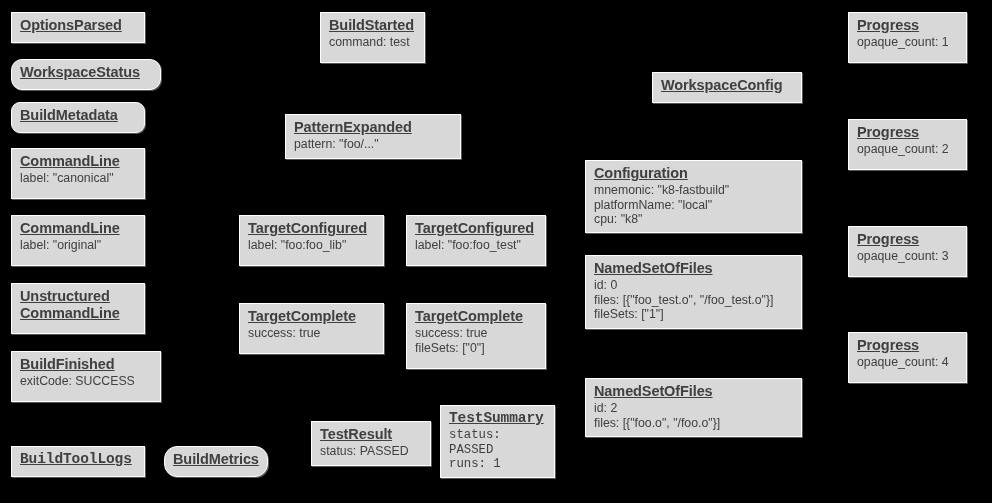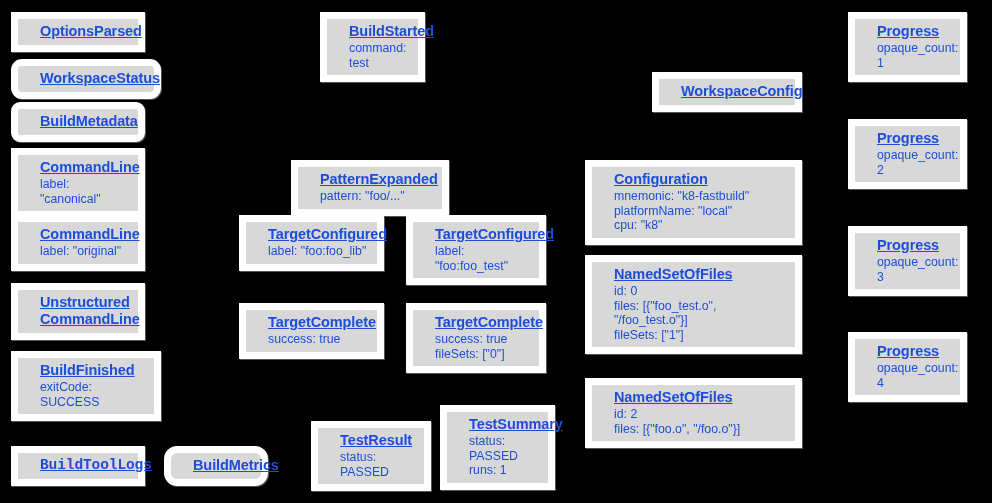--- a/index.html
+++ b/index.html
@@ -13,24 +13,24 @@
     width: 992px;
     height: 503px;
     background: #000000;
     overflow: hidden;
     font-family: "Liberation Sans", sans-serif;
   }
   .node {
     position: absolute;
     box-sizing: border-box;
     background: #d8d8d8;
-    border: 7px solid #8b5cf6;
+    border: 1px solid #8b5cf6;
     box-shadow: 1px 1px 0 0 #555555;
-    padding: 4px 5px 5px 22px;
-    color: #1d4ed8;
+    padding: 4px 5px 5px 8px;
+    color: #404040;
   }
   .node-title {
     font-size: 14.5px;
     font-weight: bold;
     text-decoration: underline;
     line-height: 17px;
     white-space: pre-line;
     letter-spacing: -0.1px;
   }
   .node-fields {
@@ -74,21 +74,21 @@
     <div class="node" style="left: 11px; top: 446px; width: 134px; min-height: 31px; background: rgb(216, 216, 216); border-color: rgb(255, 255, 255); box-shadow: rgb(85, 85, 85) 1px 1px 0px 0px; font-family: Liberation Mono, monospace;">
       <div class="node-title">BuildToolLogs</div>
     </div>
     <div class="node" style="left: 164px; top: 446px; width: 104px; min-height: 31px; background: rgb(216, 216, 216); border-color: rgb(255, 255, 255); box-shadow: rgb(85, 85, 85) 1px 1px 0px 0px; border-radius: 13px;">
       <div class="node-title">BuildMetrics</div>
     </div>
     <div class="node" style="left: 300px; top: 12px; width: 105px; min-height: 51px; background: rgb(216, 216, 216); border-color: rgb(255, 255, 255); box-shadow: rgb(85, 85, 85) 1px 1px 0px 0px; margin-left: 20px;">
       <div class="node-title">BuildStarted</div>
       <div class="node-fields">command: test</div>
     </div>
-    <div class="node" style="left: 291px; top: 114px; width: 158px; min-height: 45px; background: rgb(216, 216, 216); border-color: rgb(255, 255, 255); box-shadow: rgb(85, 85, 85) 1px 1px 0px 0px; margin-top: 46px;">
+    <div class="node" style="left: 285px; top: 114px; width: 176px; min-height: 45px; background: rgb(216, 216, 216); border-color: rgb(255, 255, 255); box-shadow: rgb(85, 85, 85) 1px 1px 0px 0px;">
       <div class="node-title">PatternExpanded</div>
       <div class="node-fields">pattern: "foo/..."</div>
     </div>
     <div class="node" style="left: 239px; top: 215px; width: 145px; min-height: 51px; background: rgb(216, 216, 216); border-color: rgb(255, 255, 255); box-shadow: rgb(85, 85, 85) 1px 1px 0px 0px;">
       <div class="node-title">TargetConfigured</div>
       <div class="node-fields">label: "foo:foo_lib"</div>
     </div>
     <div class="node" style="left: 406px; top: 215px; width: 140px; min-height: 51px; background: rgb(216, 216, 216); border-color: rgb(255, 255, 255); box-shadow: rgb(85, 85, 85) 1px 1px 0px 0px;">
       <div class="node-title">TargetConfigured</div>
       <div class="node-fields">label: "foo:foo_test"</div>
@@ -99,21 +99,21 @@
     </div>
     <div class="node" style="left: 406px; top: 303px; width: 140px; min-height: 66px; background: rgb(216, 216, 216); border-color: rgb(255, 255, 255); box-shadow: rgb(85, 85, 85) 1px 1px 0px 0px;">
       <div class="node-title">TargetComplete</div>
       <div class="node-fields">success: true
 fileSets: ["0"]</div>
     </div>
     <div class="node" style="left: 311px; top: 421px; width: 120px; min-height: 45px; background: rgb(216, 216, 216); border-color: rgb(255, 255, 255); box-shadow: rgb(85, 85, 85) 1px 1px 0px 0px;">
       <div class="node-title">TestResult</div>
       <div class="node-fields">status: PASSED</div>
     </div>
-    <div class="node" style="left: 440px; top: 405px; width: 115px; min-height: 57px; background: rgb(216, 216, 216); border-color: rgb(255, 255, 255); box-shadow: rgb(85, 85, 85) 1px 1px 0px 0px;">
+    <div class="node" style="left: 440px; top: 405px; width: 115px; min-height: 57px; background: rgb(216, 216, 216); border-color: rgb(255, 255, 255); box-shadow: rgb(85, 85, 85) 1px 1px 0px 0px; font-family: Liberation Mono, monospace;">
       <div class="node-title">TestSummary</div>
       <div class="node-fields">status: PASSED
 runs: 1</div>
     </div>
     <div class="node" style="left: 652px; top: 72px; width: 150px; min-height: 31px; background: rgb(216, 216, 216); border-color: rgb(255, 255, 255); box-shadow: rgb(85, 85, 85) 1px 1px 0px 0px;">
       <div class="node-title">WorkspaceConfig</div>
     </div>
     <div class="node" style="left: 585px; top: 160px; width: 217px; min-height: 72px; background: rgb(216, 216, 216); border-color: rgb(255, 255, 255); box-shadow: rgb(85, 85, 85) 1px 1px 0px 0px;">
       <div class="node-title">Configuration</div>
       <div class="node-fields">mnemonic: "k8-fastbuild"

